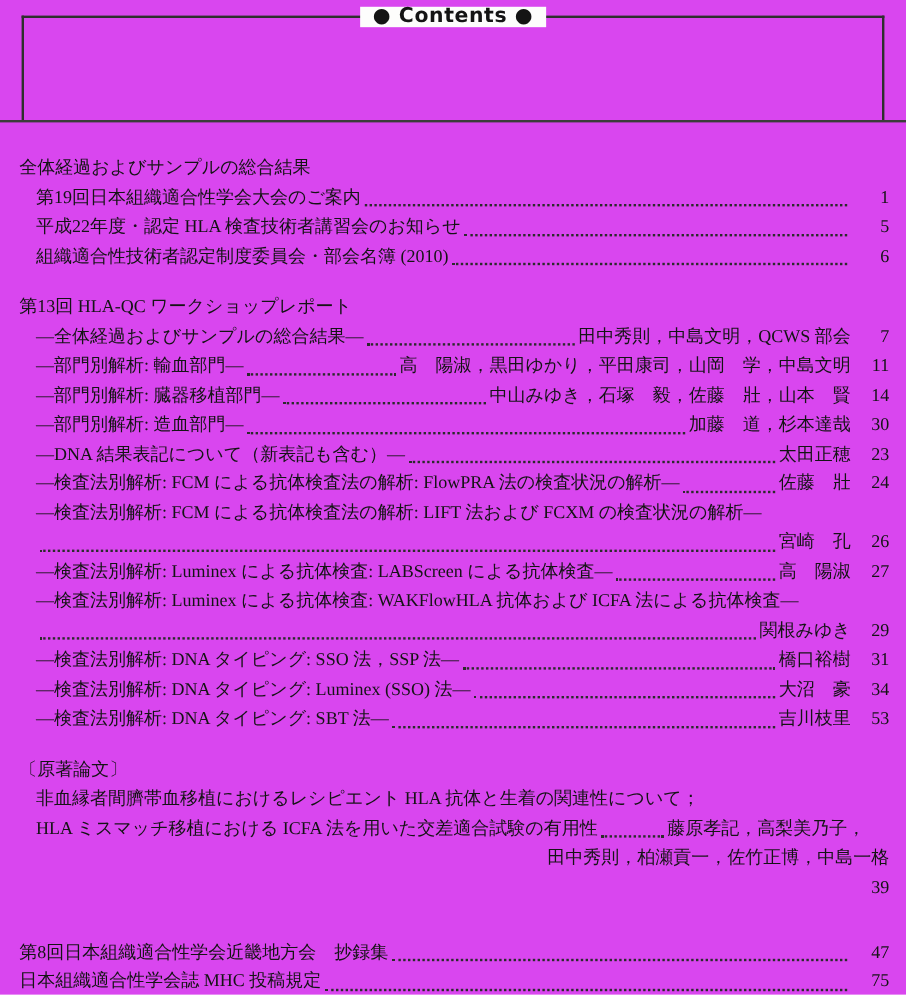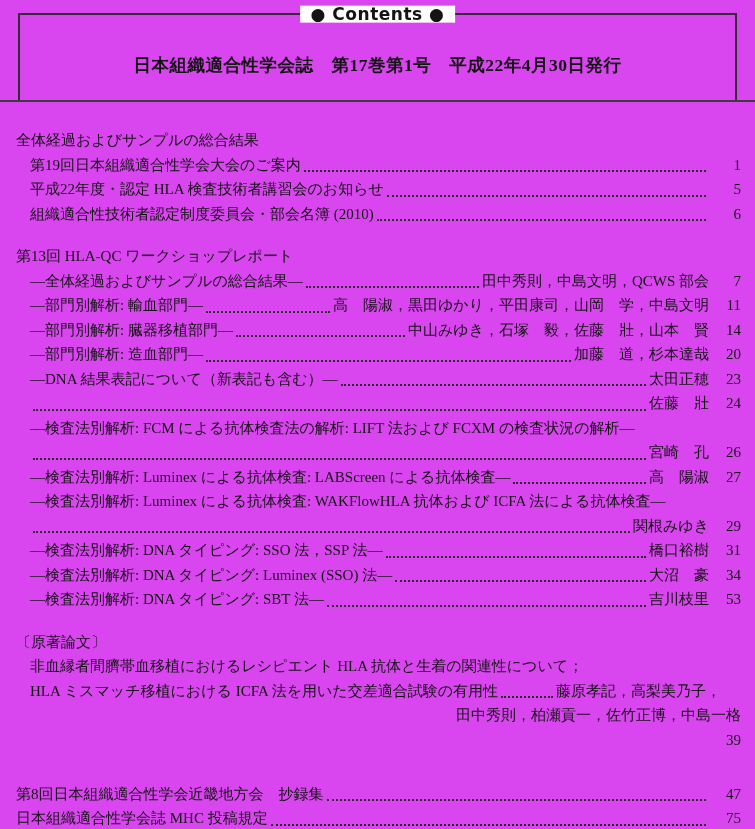--- a/index.html
+++ b/index.html
@@ -94,21 +94,20 @@
     padding-left: 2px;
   }
 </style>
 </head>
 <body>
 
 <div class="page">
 
   <div class="issue-box">
     <div class="contents-label">● Contents ●</div>
-    <div class="issue-title">日本組織適合性学会誌　第17巻第1号　平成22年4月30日発行</div>
   </div>
 
   <div class="full-rule"></div>
 
   <div class="toc">
       <div class="toc-section">
         <div class="section-header">全体経過およびサンプルの総合結果</div>
         <div class="toc-row indent">
           <span class="t-title">第19回日本組織適合性学会大会のご案内</span>
           <div class="leader"></div>
@@ -142,29 +141,30 @@
         <div class="toc-row indent">
           <span class="t-title">―部門別解析: 臓器移植部門―</span>
           <div class="leader"></div>
           <span class="authors">中山みゆき，石塚　毅，佐藤　壯，山本　賢</span>
           <span class="page-num">14</span>
         </div>
         <div class="toc-row indent">
           <span class="t-title">―部門別解析: 造血部門―</span>
           <div class="leader"></div>
           <span class="authors">加藤　道，杉本達哉</span>
-          <span class="page-num">20</span>
+          <span class="page-num">30</span>
         </div>
         <div class="toc-row indent">
           <span class="t-title">―DNA 結果表記について（新表記も含む）―</span>
           <div class="leader"></div>
           <span class="authors">太田正穂</span>
           <span class="page-num">23</span>
         </div>
         <div class="toc-row indent">
+          <span class="t-title">―検査法別解析: FCM による抗体検査法の解析: FlowPRA 法の検査状況の解析―</span>
           <div class="leader"></div>
           <span class="authors">佐藤　壯</span>
           <span class="page-num">24</span>
         </div>
         <div class="toc-row indent">
           <span class="t-title">―検査法別解析: FCM による抗体検査法の解析: LIFT 法および FCXM の検査状況の解析―</span>
         </div>
         <div class="toc-row indent">
           <div class="leader"></div>
           <span class="authors">宮崎　孔</span>

